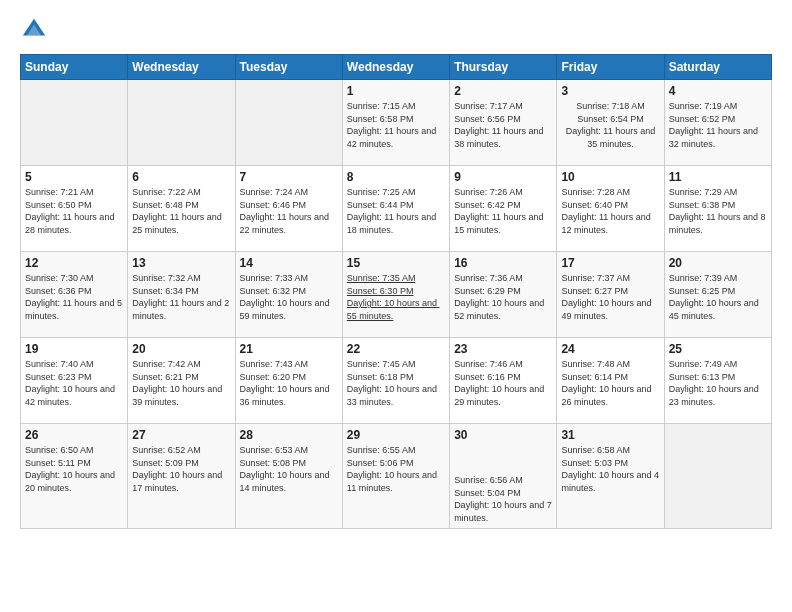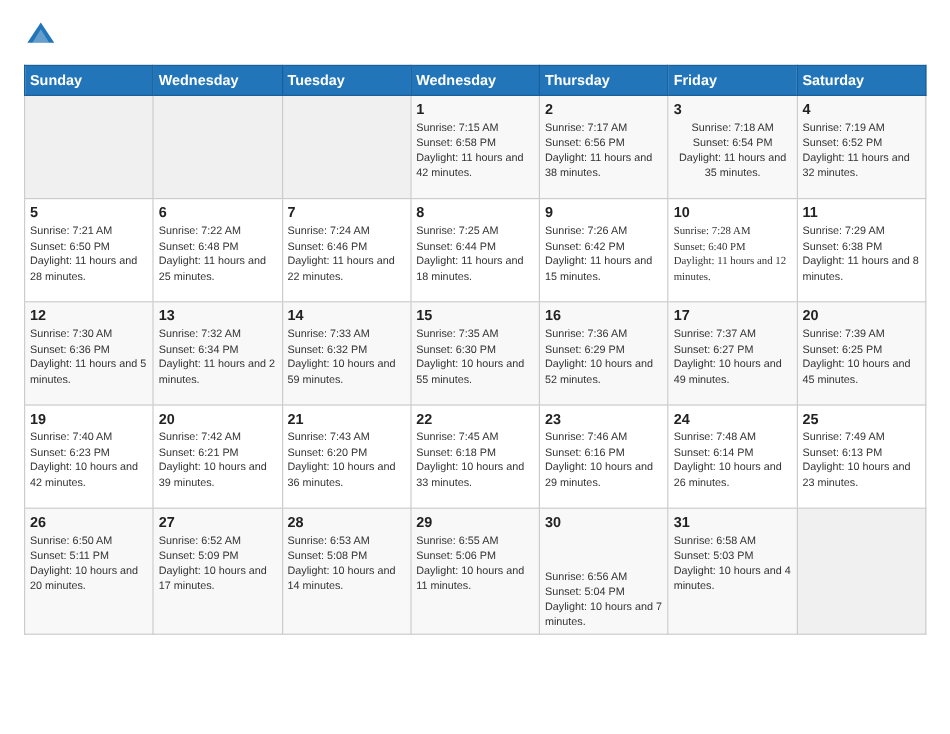--- a/index.html
+++ b/index.html
@@ -187,21 +187,21 @@
 Daylight: 11 hours and 18 minutes.</div>
           </td>
           <td>
             <span class="day-number">9</span>
             <div class="day-info" style="white-space: pre-wrap;">Sunrise: 7:26 AM
 Sunset: 6:42 PM
 Daylight: 11 hours and 15 minutes.</div>
           </td>
           <td>
             <span class="day-number">10</span>
-            <div class="day-info" style="white-space: pre-wrap; font-family: Liberation Serif, serif;">Sunrise: 7:28 AM
+            <div class="day-info" style="white-space: pre-wrap;">Sunrise: 7:28 AM
 Sunset: 6:40 PM
 Daylight: 11 hours and 12 minutes.</div>
           </td>
           <td>
             <span class="day-number">11</span>
             <div class="day-info" style="white-space: pre-wrap;">Sunrise: 7:29 AM
 Sunset: 6:38 PM
 Daylight: 11 hours and 8 minutes.</div>
           </td>
         </tr>
@@ -219,21 +219,21 @@
 Daylight: 11 hours and 2 minutes.</div>
           </td>
           <td>
             <span class="day-number">14</span>
             <div class="day-info" style="white-space: pre-wrap;">Sunrise: 7:33 AM
 Sunset: 6:32 PM
 Daylight: 10 hours and 59 minutes.</div>
           </td>
           <td>
             <span class="day-number">15</span>
-            <div class="day-info" style="white-space: pre-wrap;">Sunrise: 7:35 AM
+            <div class="day-info" style="white-space: pre-wrap; text-decoration: underline;">Sunrise: 7:35 AM
 Sunset: 6:30 PM
 Daylight: 10 hours and 55 minutes.</div>
           </td>
           <td>
             <span class="day-number">16</span>
             <div class="day-info" style="white-space: pre-wrap;">Sunrise: 7:36 AM
 Sunset: 6:29 PM
 Daylight: 10 hours and 52 minutes.</div>
           </td>
           <td>

